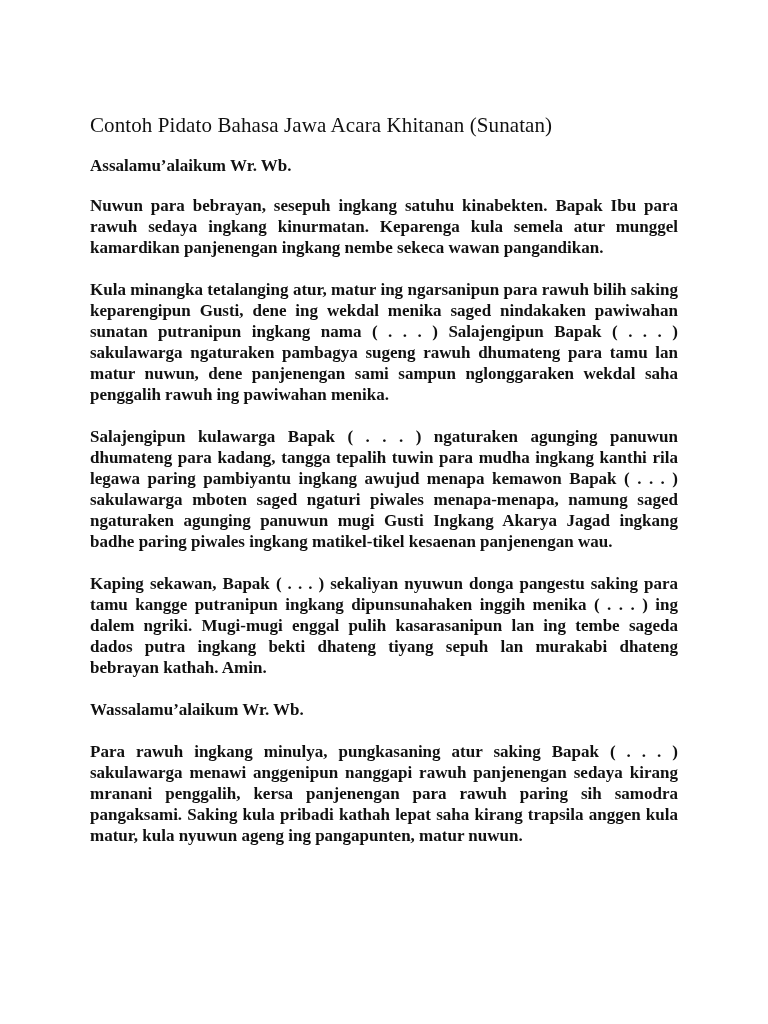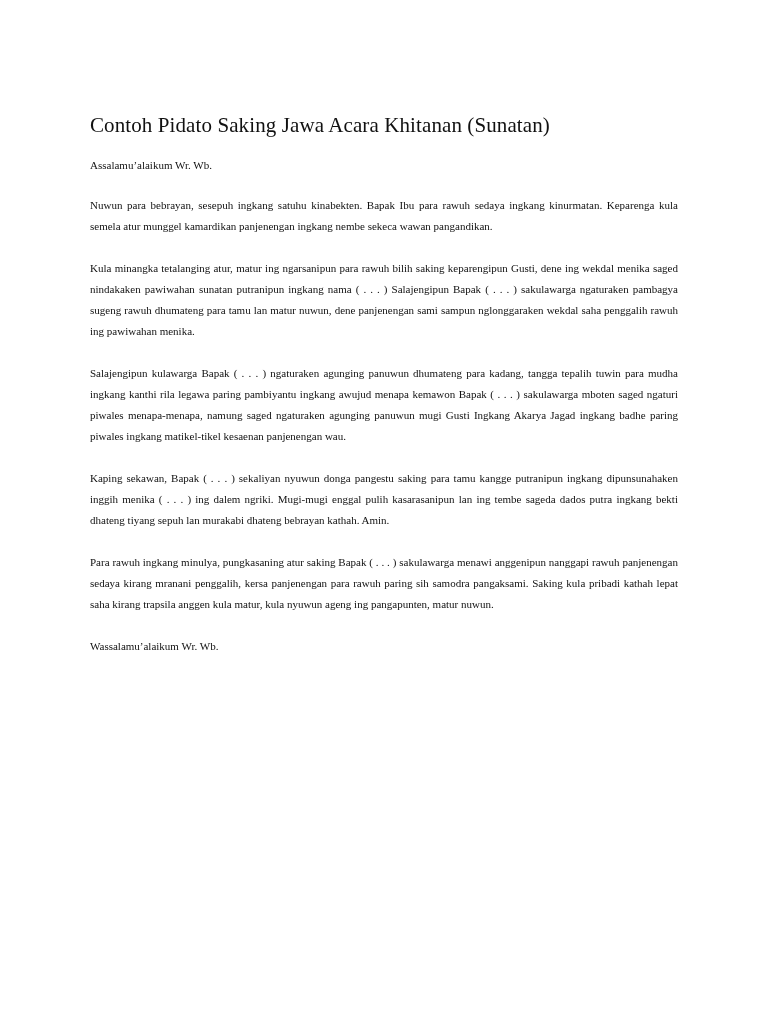--- a/index.html
+++ b/index.html
@@ -7,30 +7,30 @@
   .page {
     position: absolute; left: 90px; top: 112px; width: 588px;
     font-family: "Liberation Serif", "DejaVu Serif", serif;
     color: #111111;
   }
   .title {
     font-size: 21px; line-height: 26px; margin: 0 0 17px 0; font-weight: normal;
     letter-spacing: 0.1px;
   }
   .para {
-    font-size: 11px; line-height: 21px; margin: 0 0 21px 0;
-    text-align: justify; text-align-last: left;
+    font-size: 17px; line-height: 21px; margin: 0 0 21px 0;
+    text-align: justify; text-align-last: left; font-weight: bold;
   }
   .greet { margin-bottom: 19px; }
 </style>
 </head>
 <body>
 
 <div class="page">
-  <h1 class="title">Contoh Pidato Saking Jawa Acara Khitanan (Sunatan)</h1>
+  <h1 class="title">Contoh Pidato Bahasa Jawa Acara Khitanan (Sunatan)</h1>
   <p class="para greet">Assalamu’alaikum Wr. Wb.</p>
   <p class="para">Nuwun para bebrayan, sesepuh ingkang satuhu kinabekten. Bapak Ibu para rawuh sedaya ingkang kinurmatan. Keparenga kula semela atur munggel kamardikan panjenengan ingkang nembe sekeca wawan pangandikan.</p>
   <p class="para">Kula minangka tetalanging atur, matur ing ngarsanipun para rawuh bilih saking keparengipun Gusti, dene ing wekdal menika saged nindakaken pawiwahan sunatan putranipun ingkang nama ( . . . ) Salajengipun Bapak ( . . . ) sakulawarga ngaturaken pambagya sugeng rawuh dhumateng para tamu lan matur nuwun, dene panjenengan sami sampun nglonggaraken wekdal saha penggalih rawuh ing pawiwahan menika.</p>
   <p class="para">Salajengipun kulawarga Bapak ( . . . ) ngaturaken agunging panuwun dhumateng para kadang, tangga tepalih tuwin para mudha ingkang kanthi rila legawa paring pambiyantu ingkang awujud menapa kemawon Bapak ( . . . ) sakulawarga mboten saged ngaturi piwales menapa-menapa, namung saged ngaturaken agunging panuwun mugi Gusti Ingkang Akarya Jagad ingkang badhe paring piwales ingkang matikel-tikel kesaenan panjenengan wau.</p>
   <p class="para">Kaping sekawan, Bapak ( . . . ) sekaliyan nyuwun donga pangestu saking para tamu kangge putranipun ingkang dipunsunahaken inggih menika ( . . . ) ing dalem ngriki. Mugi-mugi enggal pulih kasarasanipun lan ing tembe sageda dados putra ingkang bekti dhateng tiyang sepuh lan murakabi dhateng bebrayan kathah. Amin.</p>
+  <p class="para">Wassalamu’alaikum Wr. Wb.</p>
   <p class="para">Para rawuh ingkang minulya, pungkasaning atur saking Bapak ( . . . ) sakulawarga menawi anggenipun nanggapi rawuh panjenengan sedaya kirang mranani penggalih, kersa panjenengan para rawuh paring sih samodra pangaksami. Saking kula pribadi kathah lepat saha kirang trapsila anggen kula matur, kula nyuwun ageng ing pangapunten, matur nuwun.</p>
-  <p class="para">Wassalamu’alaikum Wr. Wb.</p>
 </div>
 
 </body></html>

